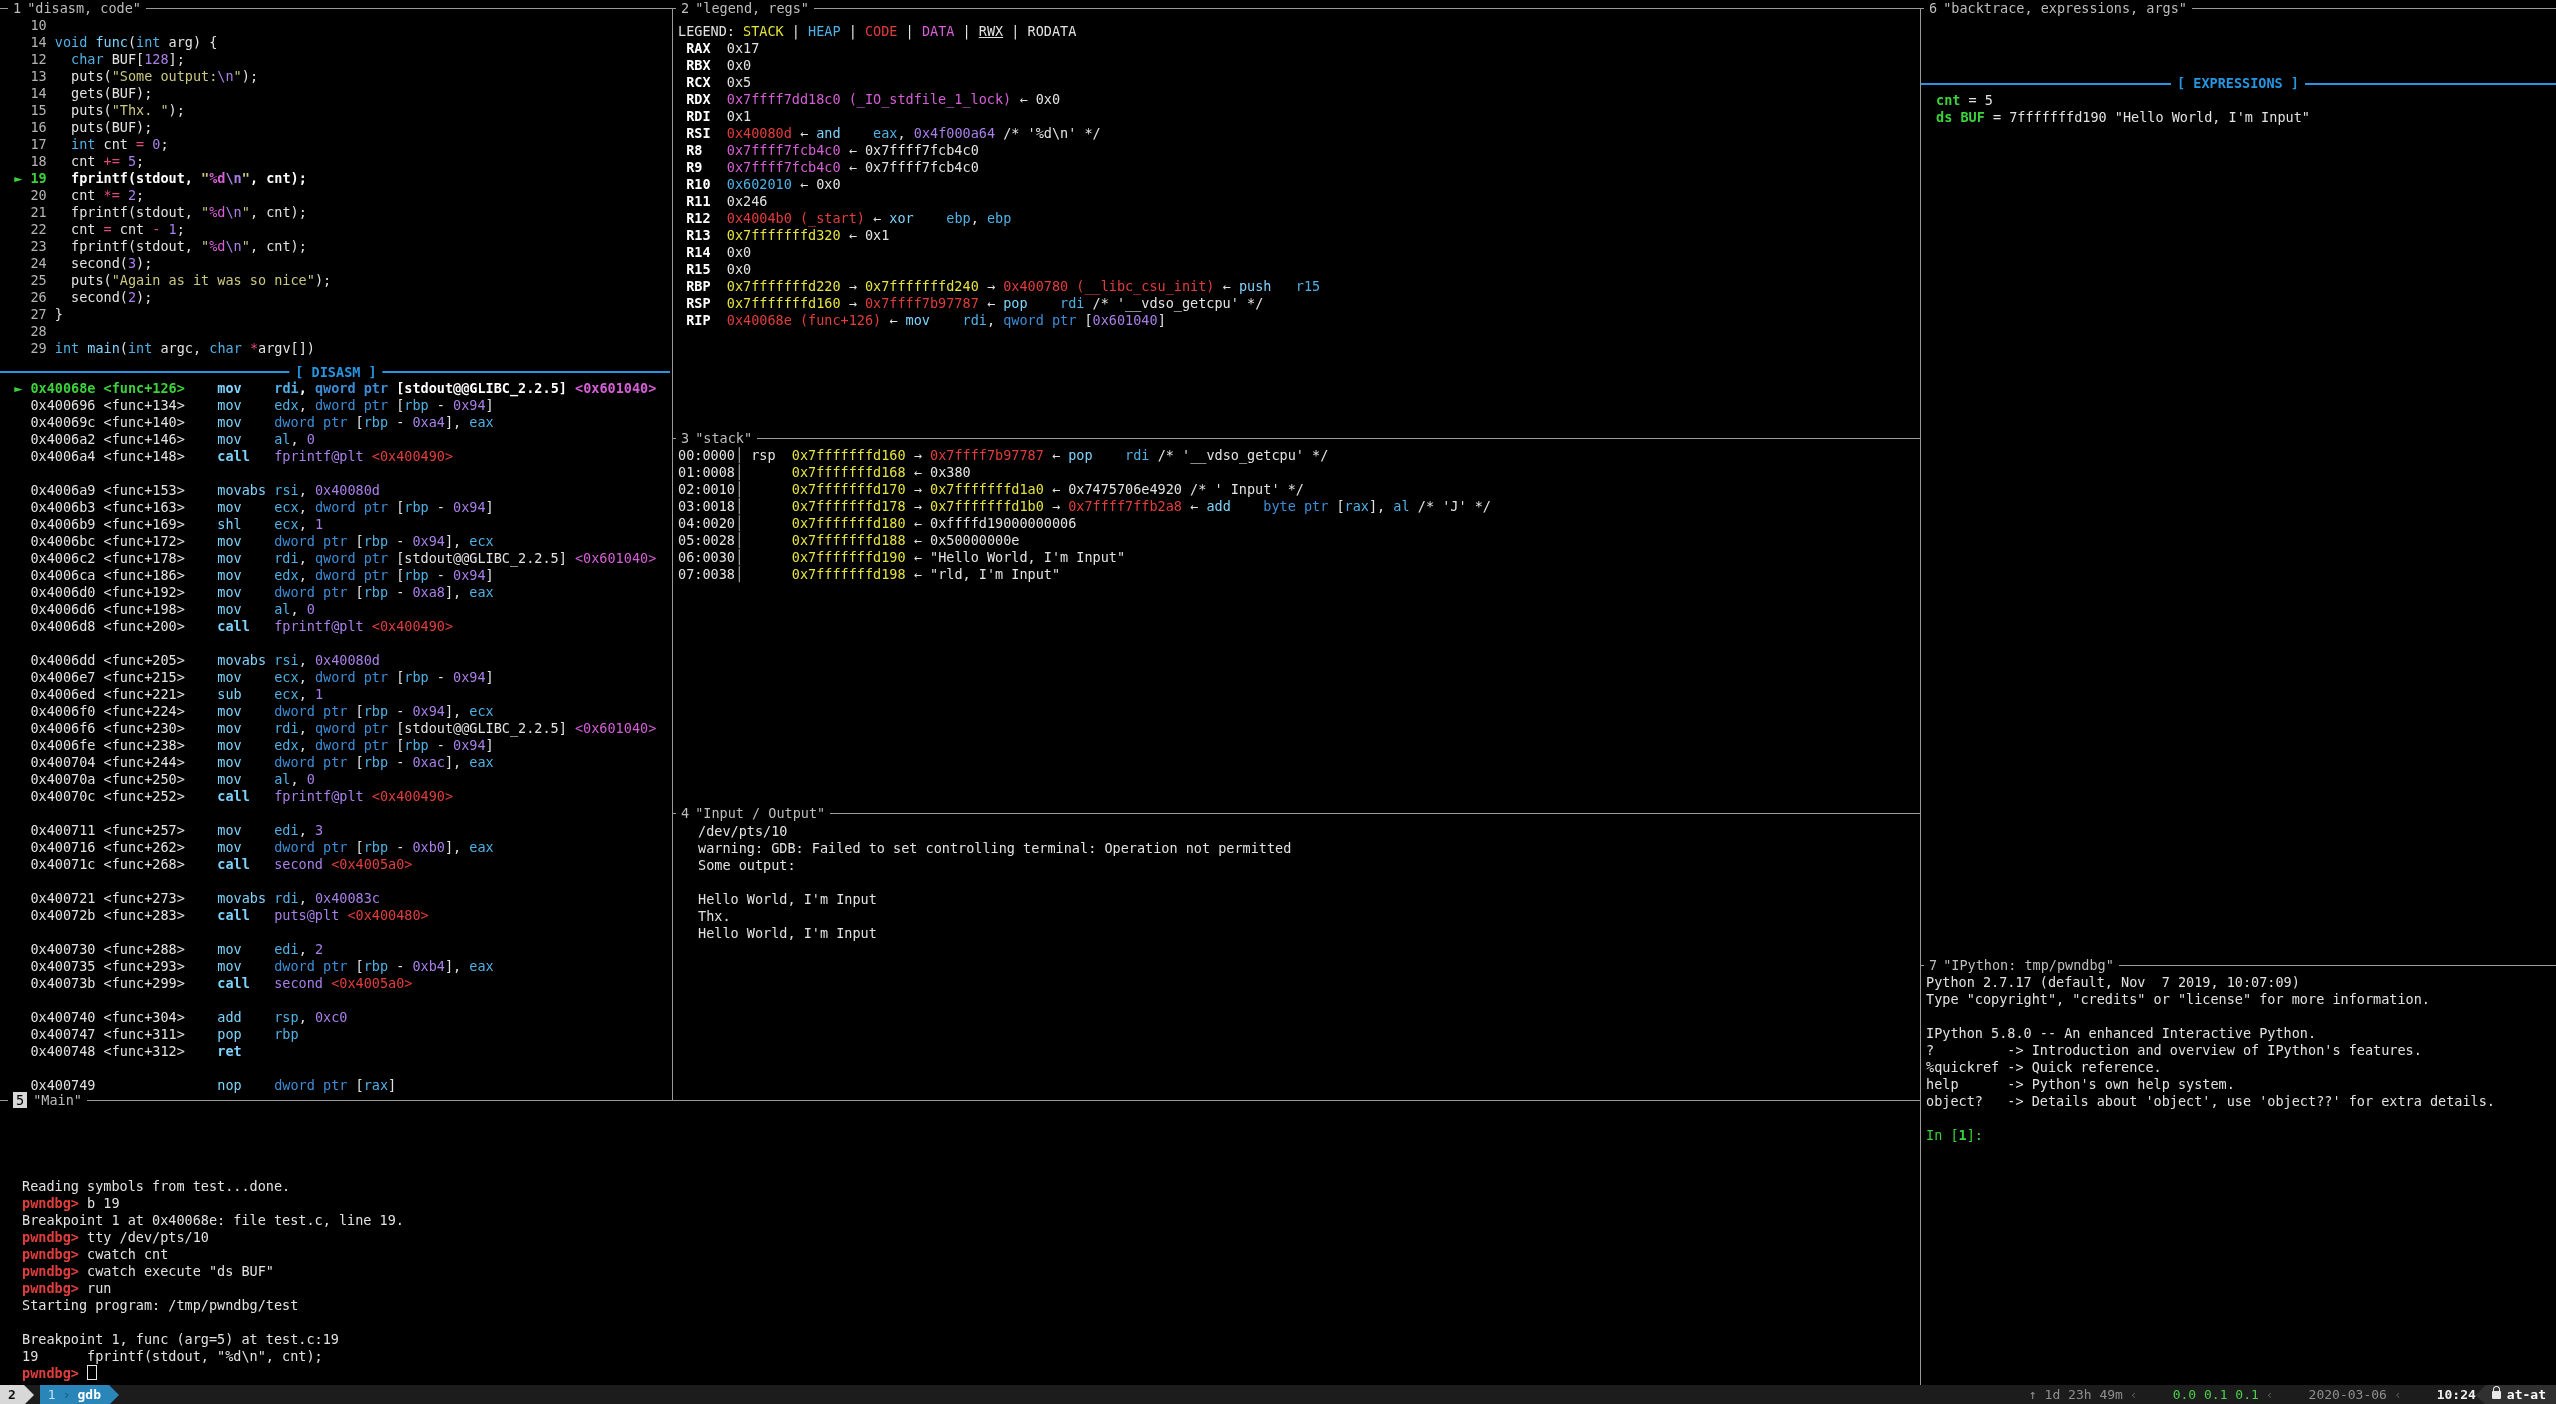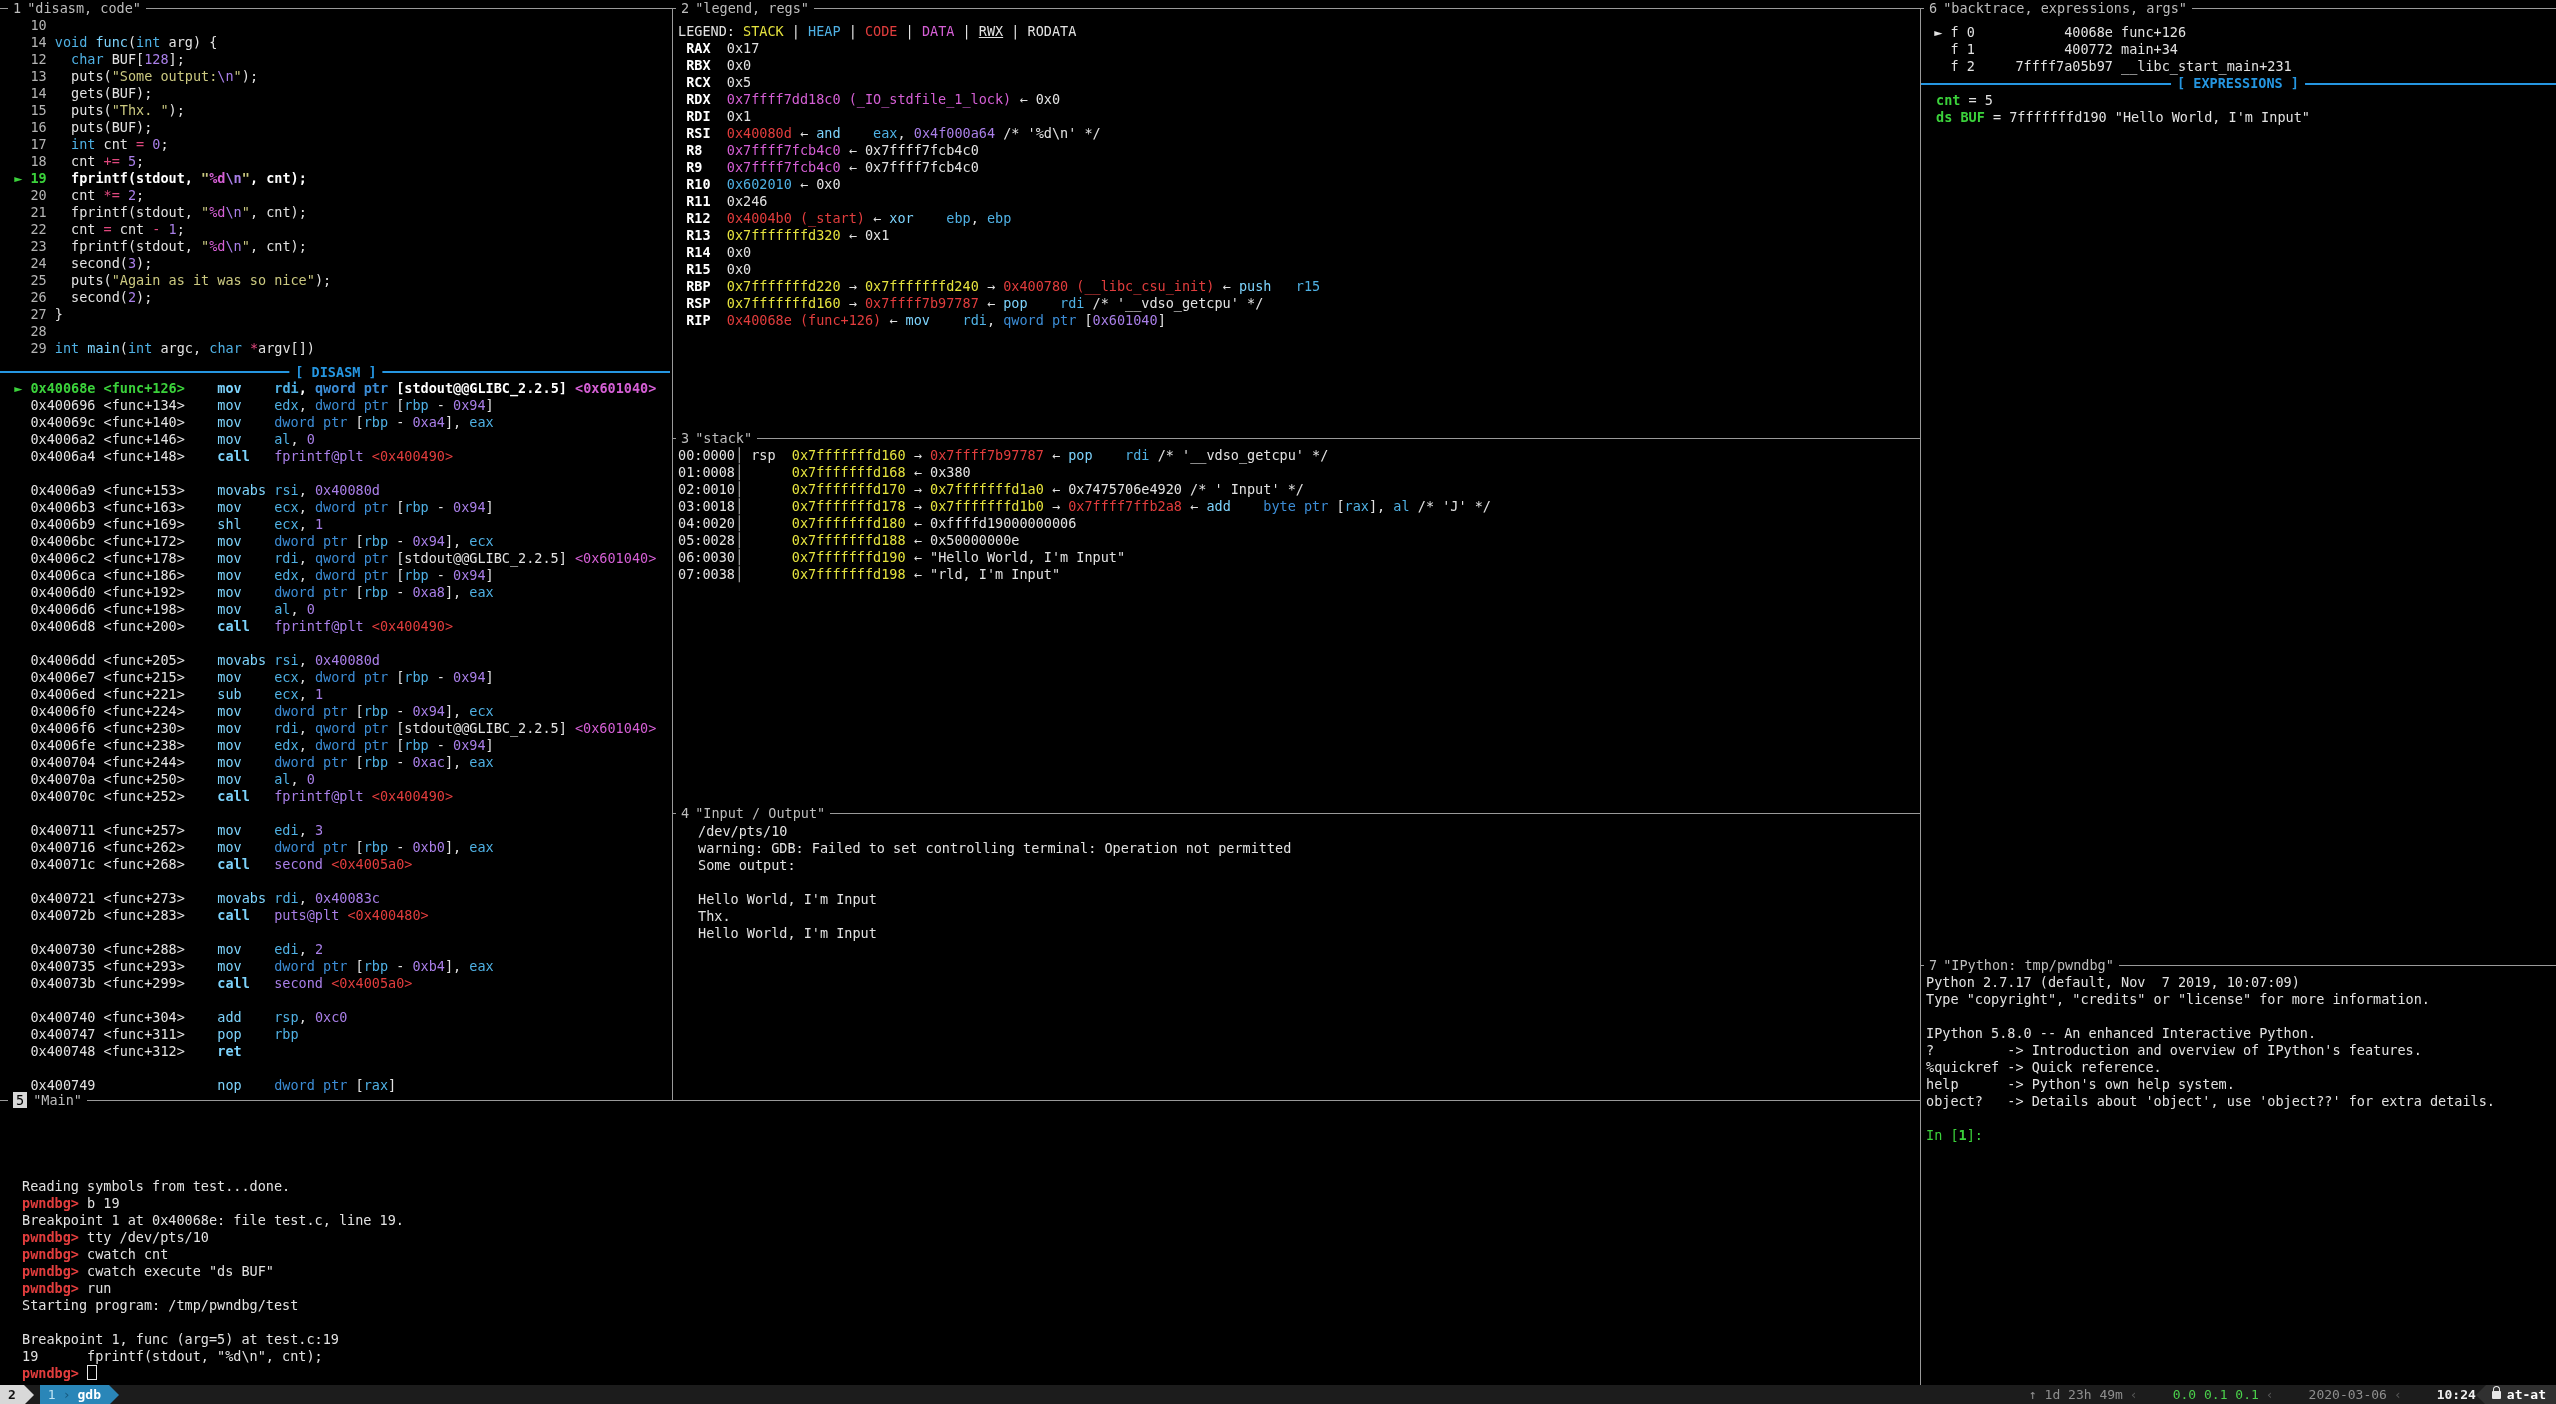--- a/index.html
+++ b/index.html
@@ -207,25 +207,20 @@
         <div class="tl"><span class="r B">pwndbg&gt; </span><span class="w">run</span></div>
         <div class="tl"><span class="w">Starting program: /tmp/pwndbg/test</span></div>
         <div class="tl"></div>
         <div class="tl"><span class="w">Breakpoint 1, func (arg=5) at test.c:19</span></div>
         <div class="tl"><span class="w">19      fprintf(stdout, "%d\n", cnt);</span></div>
         <div class="tl"><span class="r B">pwndbg&gt; </span><span class="cur"></span></div>
       </div>
   </div>
 
   <div class="pane" style="left:1921px;top:9px;width:635px;height:956px;">
-    <div class="pane-lines" style="left:5px;top:15px;">
-        <div class="tl"><span class="w"> ► f 0           40068e func+126</span></div>
-        <div class="tl"><span class="w">   f 1           400772 main+34</span></div>
-        <div class="tl"><span class="w">   f 2     7ffff7a05b97 __libc_start_main+231</span></div>
-      </div>
     <div class="blue-line" style="left:0;top:74px;width:635px;"></div>
     <div class="blue-label" style="left:317px;top:66px;">[ EXPRESSIONS ]</div>
     <div class="pane-lines" style="left:15px;top:83px;">
         <div class="tl"><span class="grn B">cnt</span><span class="w"> = </span><span class="w">5</span></div>
         <div class="tl"><span class="grn B">ds BUF</span><span class="w"> = 7fffffffd190 "Hello World, I'm Input"</span></div>
       </div>
   </div>
 
   <div class="pane" style="left:1921px;top:966px;width:635px;height:419px;">
     <div class="pane-lines" style="left:5px;top:8px;">

